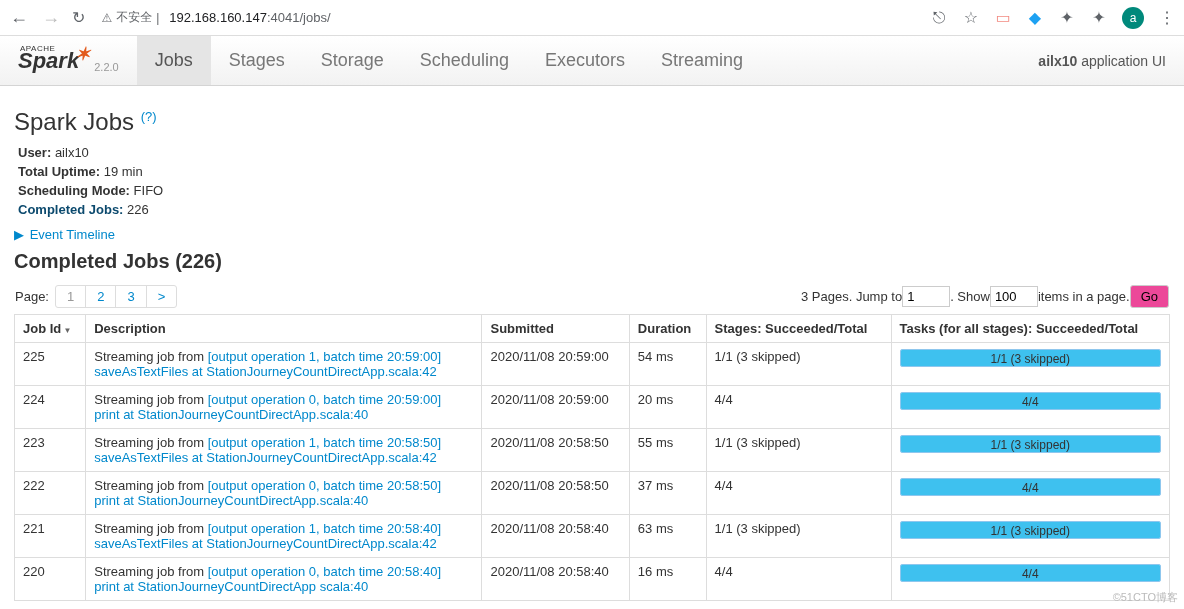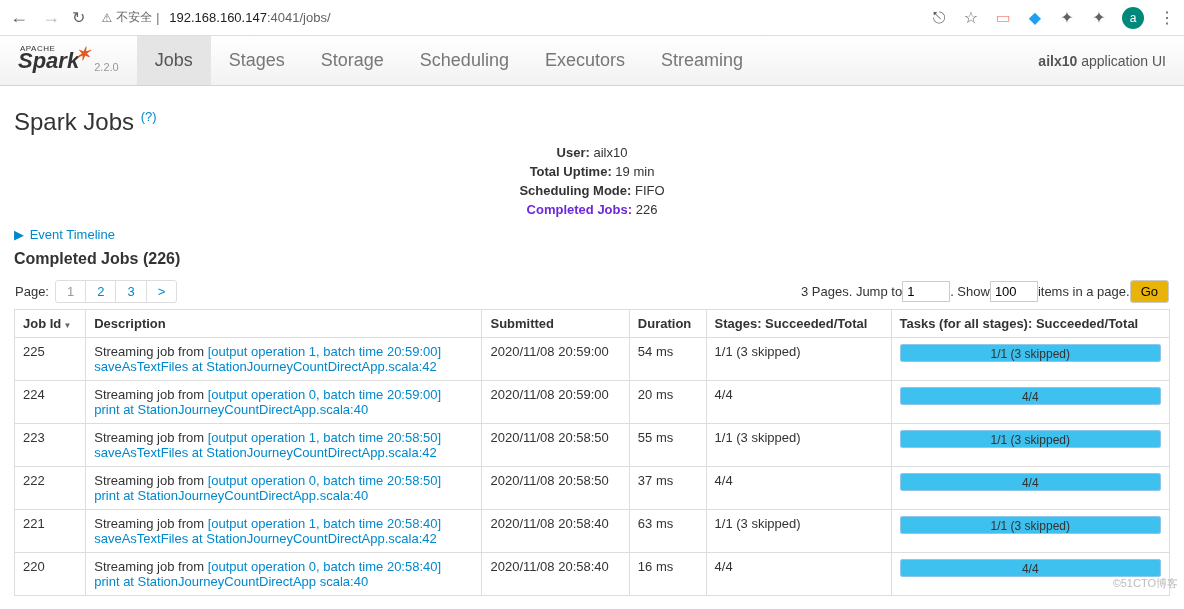--- a/index.html
+++ b/index.html
@@ -25,48 +25,48 @@
 .version { font-size: 11px; color: #999; position: relative; top: 6px; }
 .navtabs { display: flex; height: 100%; }
 .navtab { padding: 8px 18px; display: flex; align-items: center; color: #777; font-size: 18px; }
 .navtab.active { background: #e5e5e5; color: #555; }
 .app-ui { margin-left: auto; padding-right: 18px; color: #555; font-size: 14px; }
 .app-ui strong { font-weight: bold; }
 
 .content { padding: 10px 14px; }
 h3.page-title { font-size: 24px; font-weight: 500; margin: 12px 0 8px; }
 .help { vertical-align: super; font-size: 13px; color: #08c; }
-.meta { list-style: none; margin: 8px 4px 4px; text-align: center; }
+.meta { list-style: none; margin: 8px 4px 4px; }
 .meta li { font-size: 13px; line-height: 1.45; }
 .meta strong { font-weight: bold; }
-.link-completed { color: #6d28d9; font-weight: bold; }
+.link-completed { color: #0c4a6e; font-weight: bold; }
 .collapse { margin: 8px 0 6px; color: #08c; font-size: 13px; }
 .collapse .caret { color: #08c; margin-right: 2px; }
-h4.section { font-size: 16px; font-weight: bold; margin: 8px 0 12px; }
+h4.section { font-size: 20px; font-weight: bold; margin: 8px 0 12px; }
 
 .pager-row { display: flex; align-items: center; margin: 4px 1px 6px; font-size: 13px; }
 .pager-label { margin-right: 6px; }
 .pager { display: inline-flex; border: 1px solid #ddd; border-radius: 3px; overflow: hidden; }
 .pager span { padding: 3px 11px; border-right: 1px solid #ddd; color: #08c; cursor: pointer; }
 .pager span:last-child { border-right: none; }
 .pager span.current { color: #999; cursor: default; }
 .pager-right { margin-left: auto; display: flex; align-items: center; }
 .pager-right input { width: 48px; padding: 2px 4px; border: 1px solid #ccc; font-size: 13px; }
-.go-btn { padding: 3px 10px; border: 1px solid #ccc; background: #eab308; border-radius: 3px; cursor: pointer; font-size: 13px; }
+.go-btn { padding: 3px 10px; border: 1px solid #ccc; background: #ec4899; border-radius: 3px; cursor: pointer; font-size: 13px; }
 
 table { width: 100%; border-collapse: collapse; font-size: 13px; }
 th, td { border: 1px solid #ddd; padding: 6px 8px; text-align: left; vertical-align: top; }
 th { background: #fff; font-weight: bold; }
 th.sort::after { content: " ▼"; font-size: 8px; color: #666; }
 .desc-prefix { color: #333; }
 .progress { position: relative; width: 100%; height: 18px; background: #dfeefb; border: 1px solid #8ec7ee; border-radius: 2px; }
 .progress-bar { position: absolute; left: 0; top: 0; height: 100%; background: #3ec1ef; border-radius: 1px; }
 .progress-text { position: absolute; width: 100%; text-align: center; font-size: 12px; color: #333; line-height: 18px; }
 
-.watermark { position: fixed; right: 6px; bottom: 18px; color: #bbb; font-size: 11px; }
+.watermark { position: fixed; right: 6px; bottom: 4px; color: #bbb; font-size: 11px; }
 </style>
 </head>
 <body>
 
 <div class="browser-bar">
   <span class="nav-arrow">←</span>
   <span class="nav-arrow disabled">→</span>
   <span class="reload">↻</span>
   <span class="url-prefix">
     <span>⚠</span>

